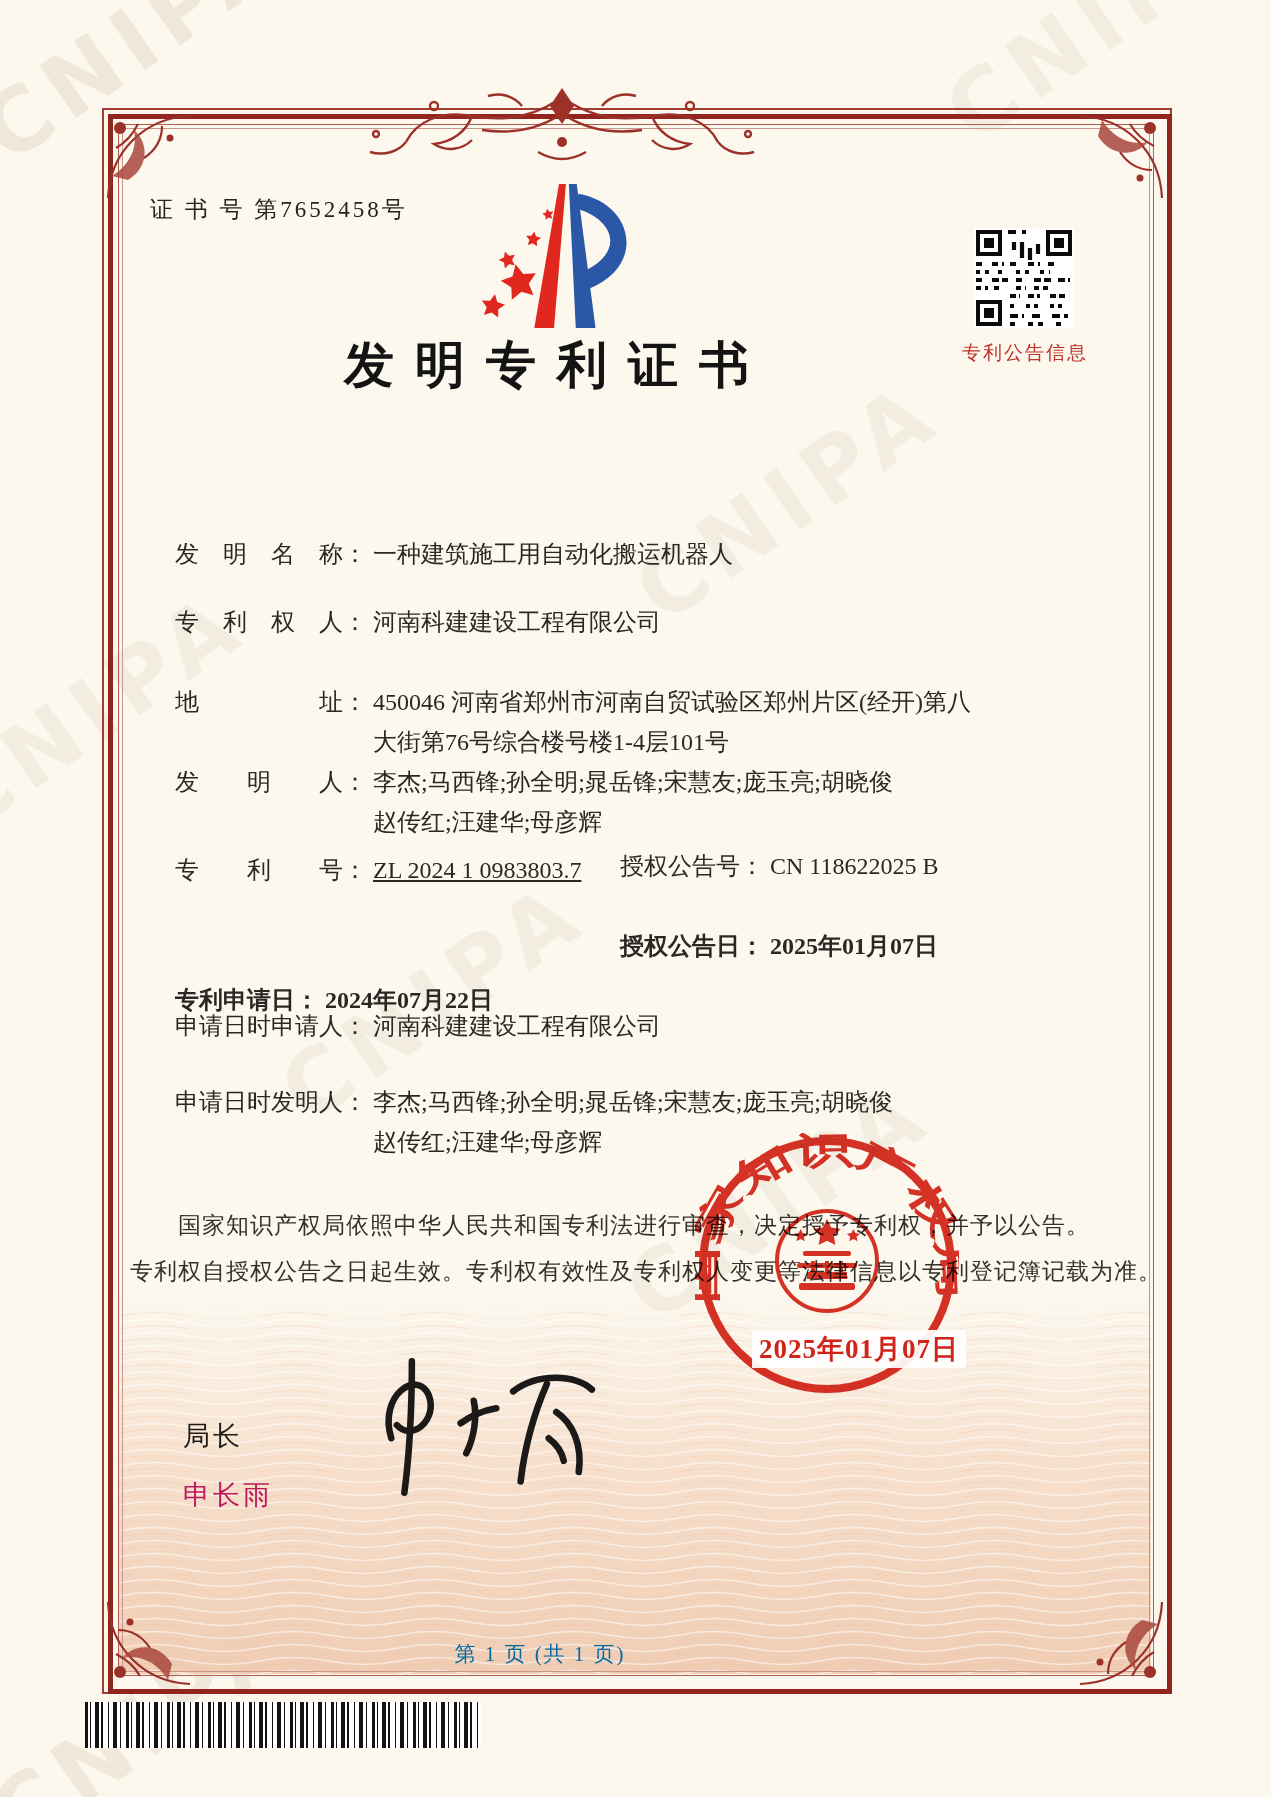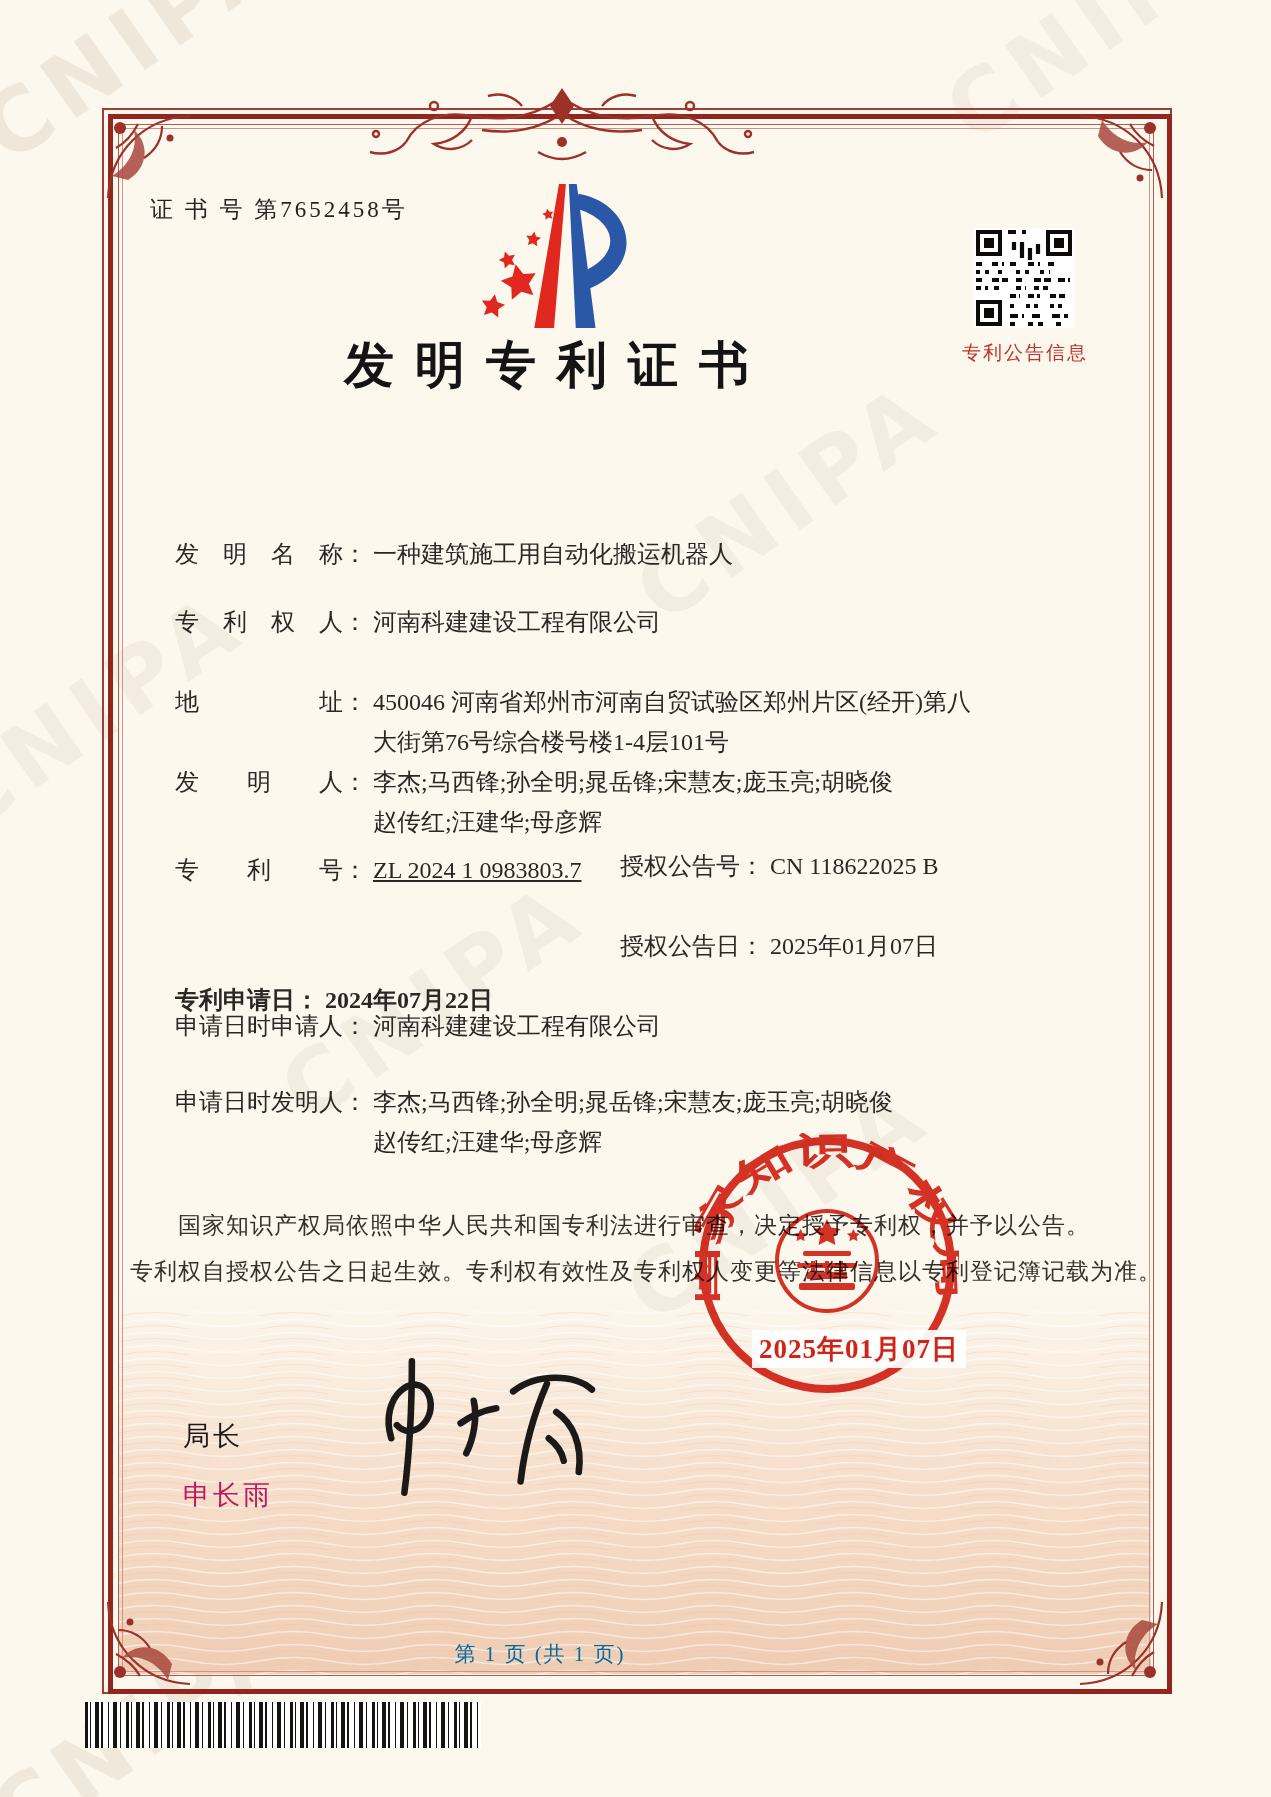--- a/index.html
+++ b/index.html
@@ -48,21 +48,21 @@
   .row{position:absolute;left:175px;font-size:24px;color:#2b2724;white-space:nowrap;}
   .lbl{display:inline-block;}
   .val{margin-left:6px;}
   .cont{position:absolute;left:373px;font-size:24px;color:#2b2724;white-space:nowrap;}
   .col2{position:absolute;left:620px;font-size:24px;color:#2b2724;white-space:nowrap;}
   #row-invention{top:514px;margin-top:24px;}
   #row-patentee{top:606px;}
   #row-address{top:686px;}    #row-address-2{top:726px;}
   #row-inventor{top:766px;}   #row-inventor-2{top:806px;}
   #row-patentno{top:854px;text-decoration:underline;}   #row-grantno{top:850px;}
-  #row-filingdate{top:984px;font-weight:bold;} #row-grantdate{top:930px;}
+  #row-filingdate{top:984px;font-weight:bold;} #row-grantdate{top:930px;font-weight:bold;}
   #row-applicant{top:1010px;}
   #row-invfiling{top:1086px;} #row-invfiling-2{top:1126px;}
 
   
   #statement{position:absolute;left:130px;top:1203px;width:1015px;font-size:23px;
              line-height:46px;color:#35302b;letter-spacing:1px;}
   #statement .s1{padding-left:48px;white-space:nowrap;}
   #statement .s2{white-space:nowrap;}
 
   

